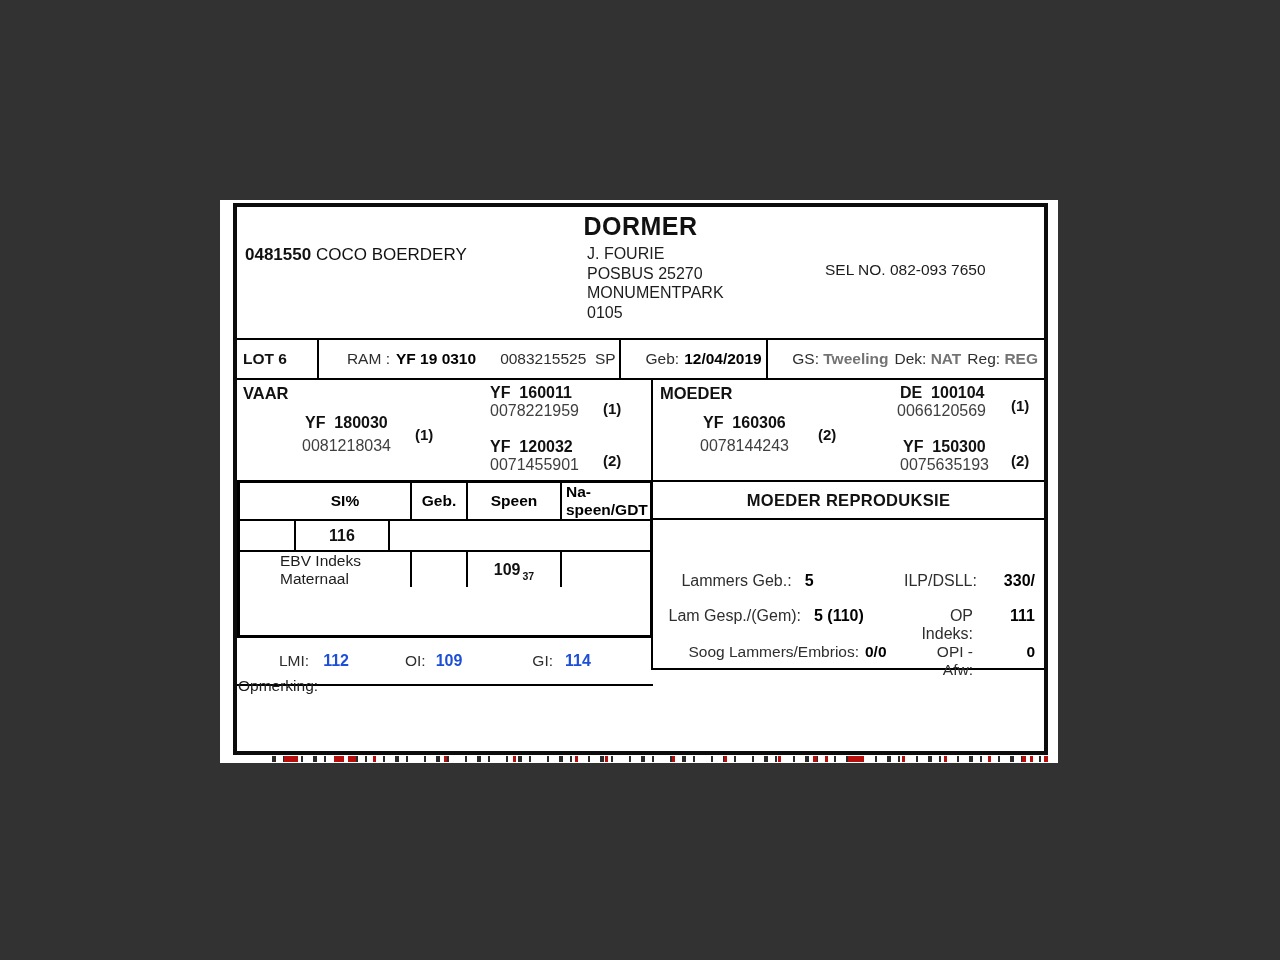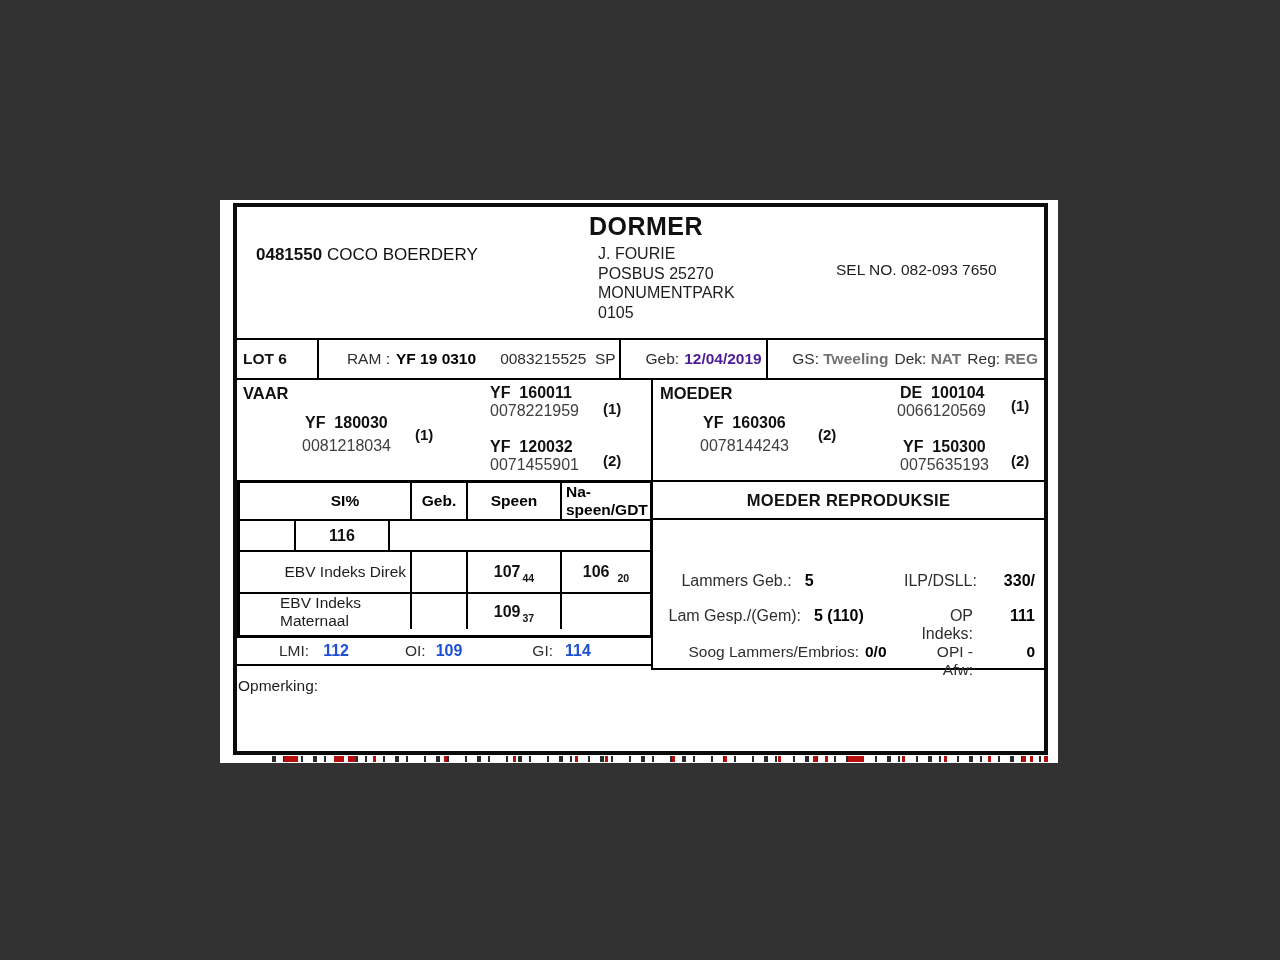--- a/index.html
+++ b/index.html
@@ -13,39 +13,39 @@
   }
   .page{
     position:absolute;left:220px;top:200px;width:838px;height:563px;
     background:#ffffff;
   }
   .frame{
     position:absolute;left:13px;top:3px;width:815px;height:552px;
     border:4px solid #0c0c0c;box-sizing:border-box;
   }
   
-  .hdr{position:absolute;left:11px;top:0;right:0;height:131px;}
+  .hdr{position:absolute;left:0;top:0;right:0;height:131px;}
   .doc-title{position:absolute;left:0;right:0;top:5px;text-align:center;
     font-size:25px;font-weight:bold;letter-spacing:.5px;}
   .breeder{position:absolute;left:8px;top:38px;font-size:17px;}
   .breeder .no{font-weight:bold;}
   .addr{position:absolute;left:350px;top:37px;font-size:16px;line-height:19.5px;color:#1d1d1d;}
   .selno{position:absolute;left:588px;top:54px;font-size:15.5px;color:#1d1d1d;}
   
   .lot-row{position:absolute;left:0;top:131px;right:0;height:42px;
     border-top:2px solid #000;border-bottom:2px solid #000;box-sizing:border-box;
     display:flex;align-items:stretch;gap:20px;}
   .lot-row .cell{box-sizing:border-box;display:flex;align-items:center;font-size:15.5px;}
   .c-lot{width:93px;border-right:2px solid #000;padding-left:6px;
     font-size:21px;font-weight:bold;}
   .c-ram{width:323px;border-right:2px solid #000;padding-left:8px;color:#2e2e2e;}
   .c-ram .rid{font-weight:bold;color:#000;margin-left:6px;}
   .c-ram .rreg{margin-left:24px;white-space:pre;}
   .c-geb{width:146px;border-right:2px solid #000;justify-content:center;color:#2e2e2e;}
-  .c-geb b{margin-left:5px;color:#4c1d95;}
+  .c-geb b{margin-left:5px;color:#000000;}
   .c-gs{flex:1;padding-left:4px;font-size:14.5px;color:#2e2e2e;}
   .c-gs b{color:#737373;}
   .c-gs .seg{margin-right:6px;white-space:pre;}
   
   .pedigree{position:absolute;left:0;top:173px;right:0;height:100px;font-size:16px;}
   .pedigree span{position:absolute;white-space:pre;}
   .ped-head{font-weight:bold;font-size:16.5px;}
   .pid{font-weight:bold;}
   .preg{color:#3f3f3f;}
   .pnote{font-weight:bold;font-size:15px;}
@@ -60,21 +60,21 @@
   .sc-geb{width:56px;border-right:2px solid #000;justify-content:center;}
   .sc-speen{width:94px;border-right:2px solid #000;justify-content:center;}
   .sc-nas{flex:1;justify-content:center;}
   .si-head .si-cell{font-weight:bold;color:#000;}
   .si-head .sc-label{justify-content:center;padding-right:0;}
   .nas-head{white-space:pre-line;line-height:18px;justify-content:flex-start !important;padding-left:4px;}
   .val{font-weight:bold;font-size:16px;}
   .sub{font-weight:bold;font-size:10.5px;position:relative;top:6px;margin-left:2px;}
   .sub-gap{margin-left:8px;}
   
-  .lmi-row{position:absolute;left:0;top:431px;width:416px;height:28px;
+  .lmi-row{position:absolute;left:0;top:431px;width:416px;height:48px;
     border-bottom:2px solid #000;box-sizing:border-box;
     display:flex;align-items:center;font-size:15.5px;color:#2e2e2e;}
   .lmi-row b{color:#1d4ed8;font-size:16px;}
   
   .repro{position:absolute;left:416px;top:273px;right:0;height:190px;
     border-top:2px solid #000;border-bottom:2px solid #000;box-sizing:border-box;}
   .repro-title{height:38px;border-bottom:2px solid #000;box-sizing:border-box;
     display:flex;align-items:center;justify-content:center;
     font-weight:bold;font-size:16.5px;letter-spacing:.3px;}
   .rr{position:absolute;left:0;right:0;display:flex;align-items:baseline;
@@ -166,32 +166,20 @@
         <div class="si-cell sc-speen">Speen</div>
         <div class="si-cell sc-nas nas-head">Na-
 speen/GDT</div>
       </div>
       <div class="si-row" style="height:31px;">
         <div class="si-cell sc-geb"></div>
         <div class="si-cell sc-speen">
             <span class="val">116</span>
           </div>
         <div class="si-cell sc-nas"></div>
-      </div>
-      <div class="si-row" style="height:42px;">
-        <div class="si-cell sc-label">EBV Indeks Direk</div>
-        <div class="si-cell sc-geb"></div>
-        <div class="si-cell sc-speen">
-            <span class="val">107</span>
-            <span class="sub">44</span>
-          </div>
-        <div class="si-cell sc-nas">
-            <span class="val">106</span>
-            <span class="sub sub-gap">20</span>
-          </div>
       </div>
       <div class="si-row" style="height:35px;">
         <div class="si-cell sc-label">EBV Indeks Maternaal</div>
         <div class="si-cell sc-geb"></div>
         <div class="si-cell sc-speen">
             <span class="val">109</span>
             <span class="sub">37</span>
           </div>
         <div class="si-cell sc-nas"></div>
       </div>

